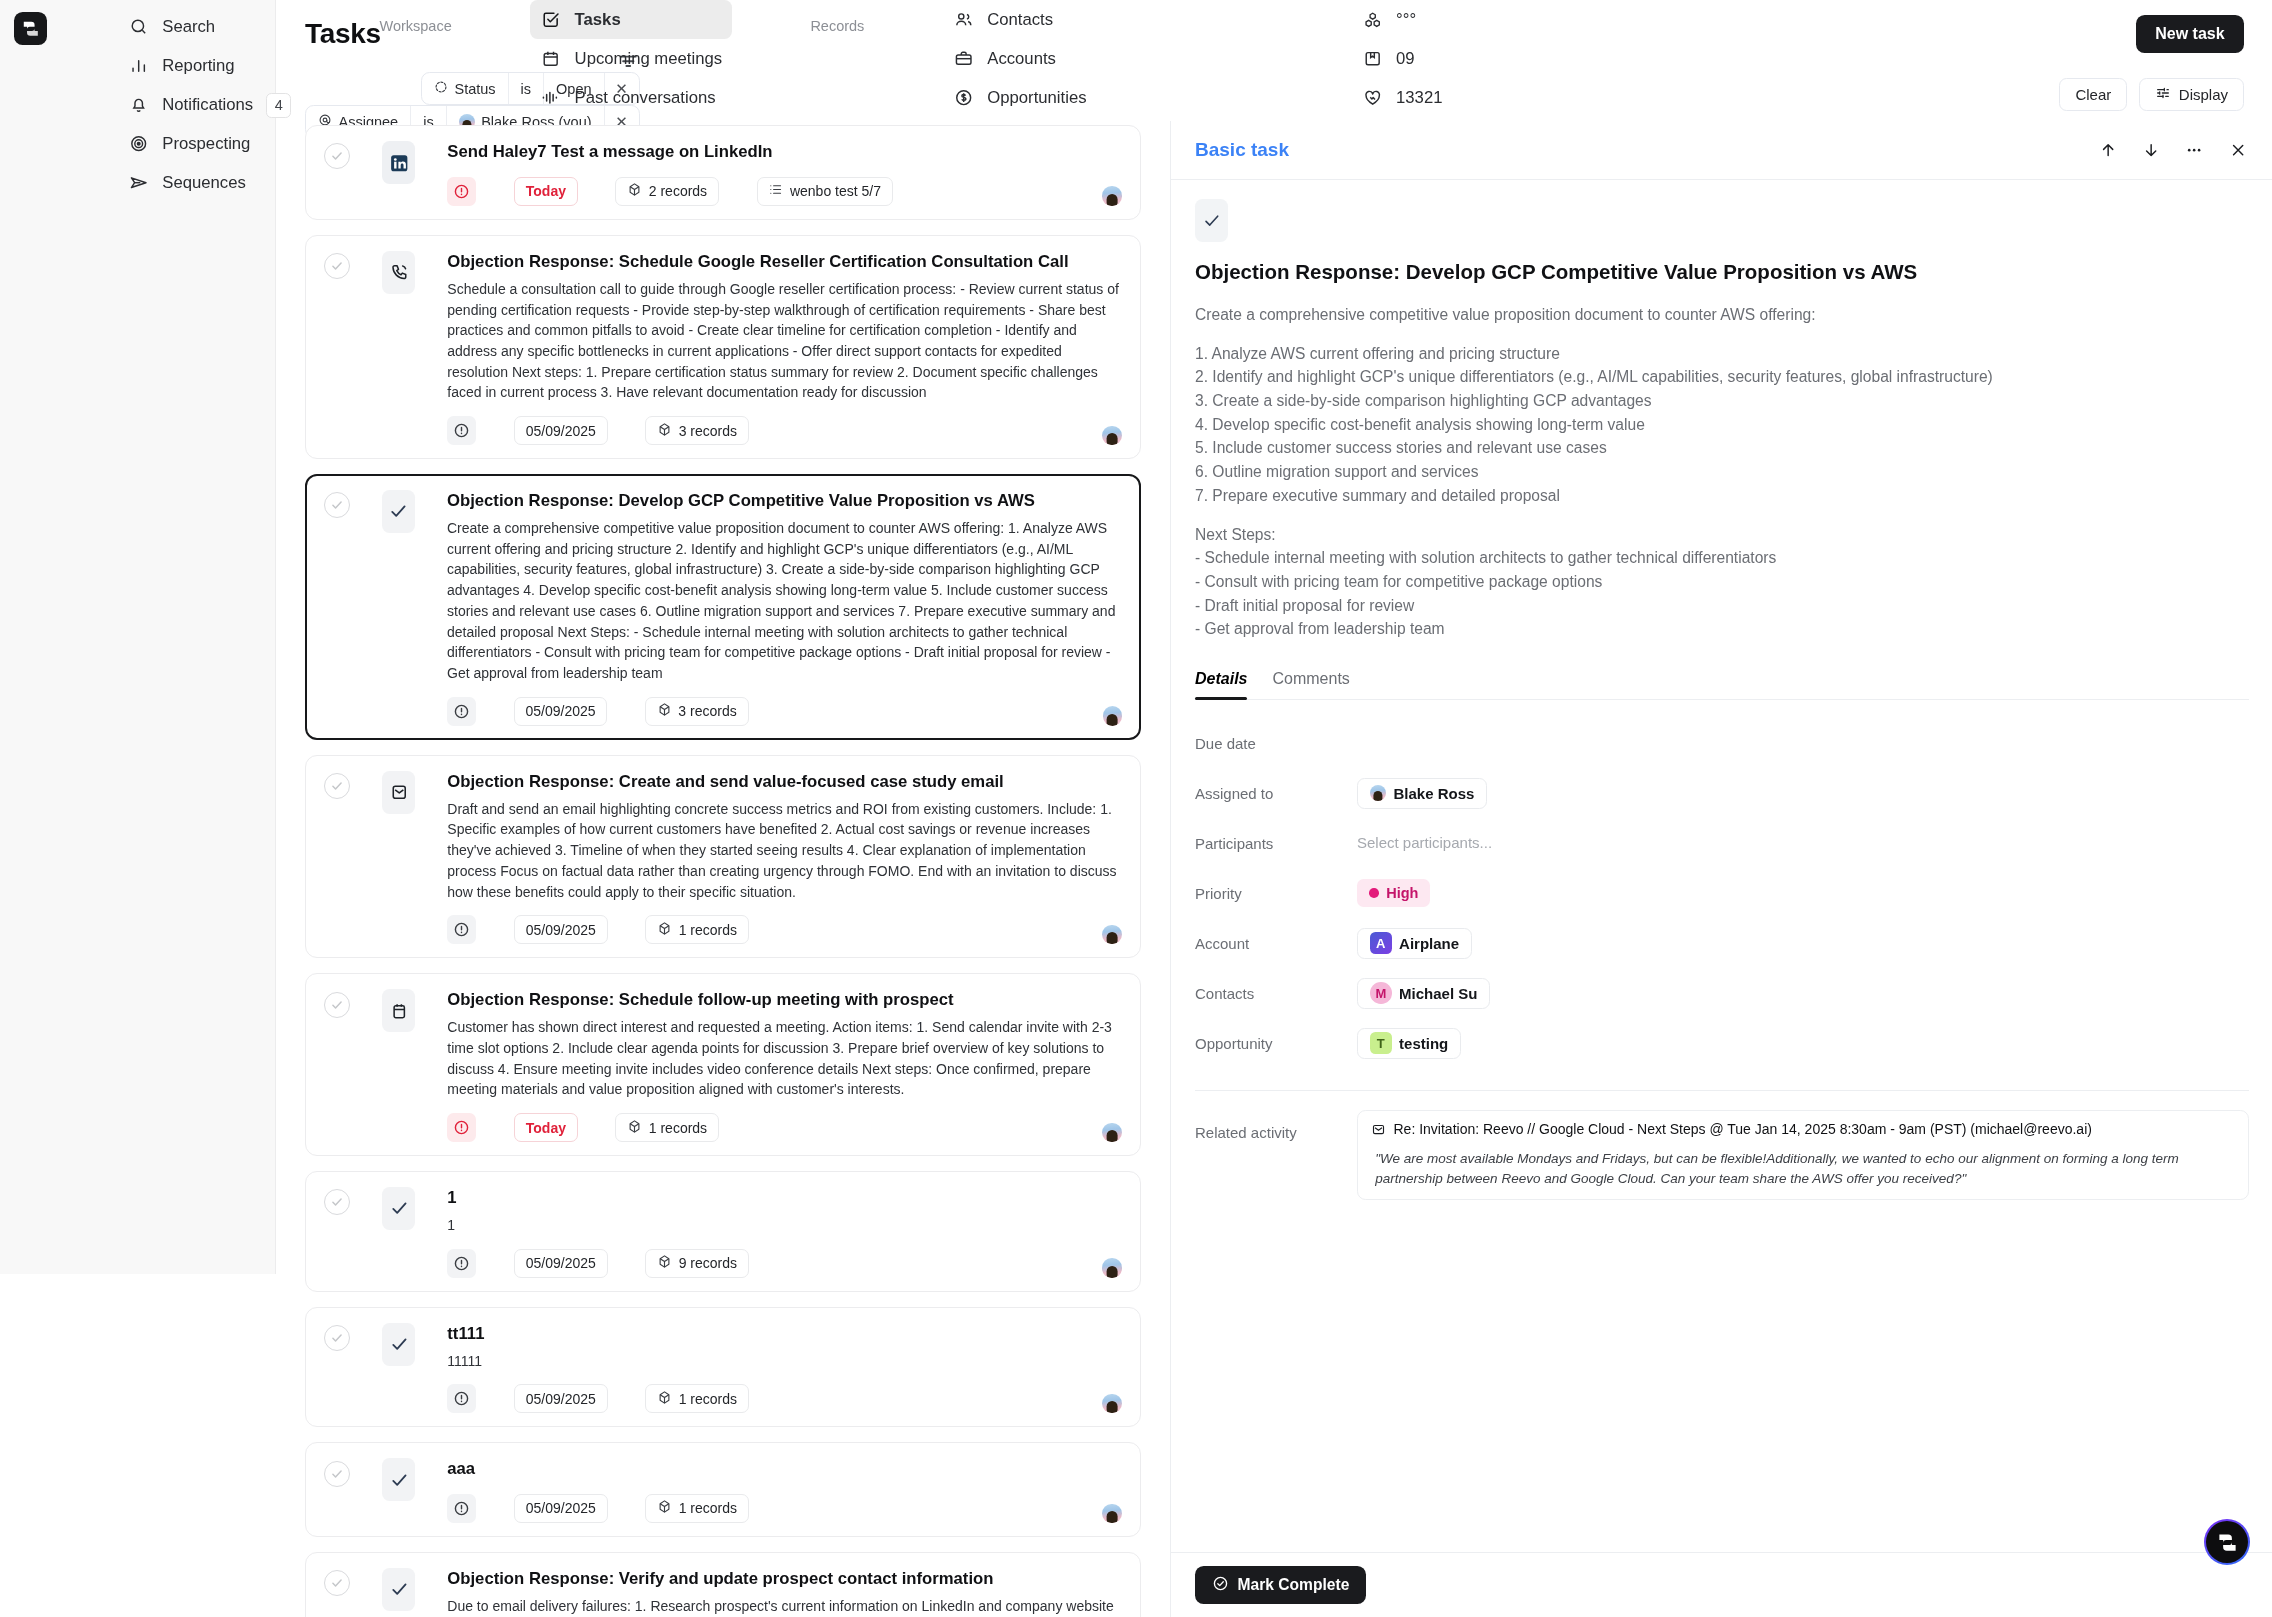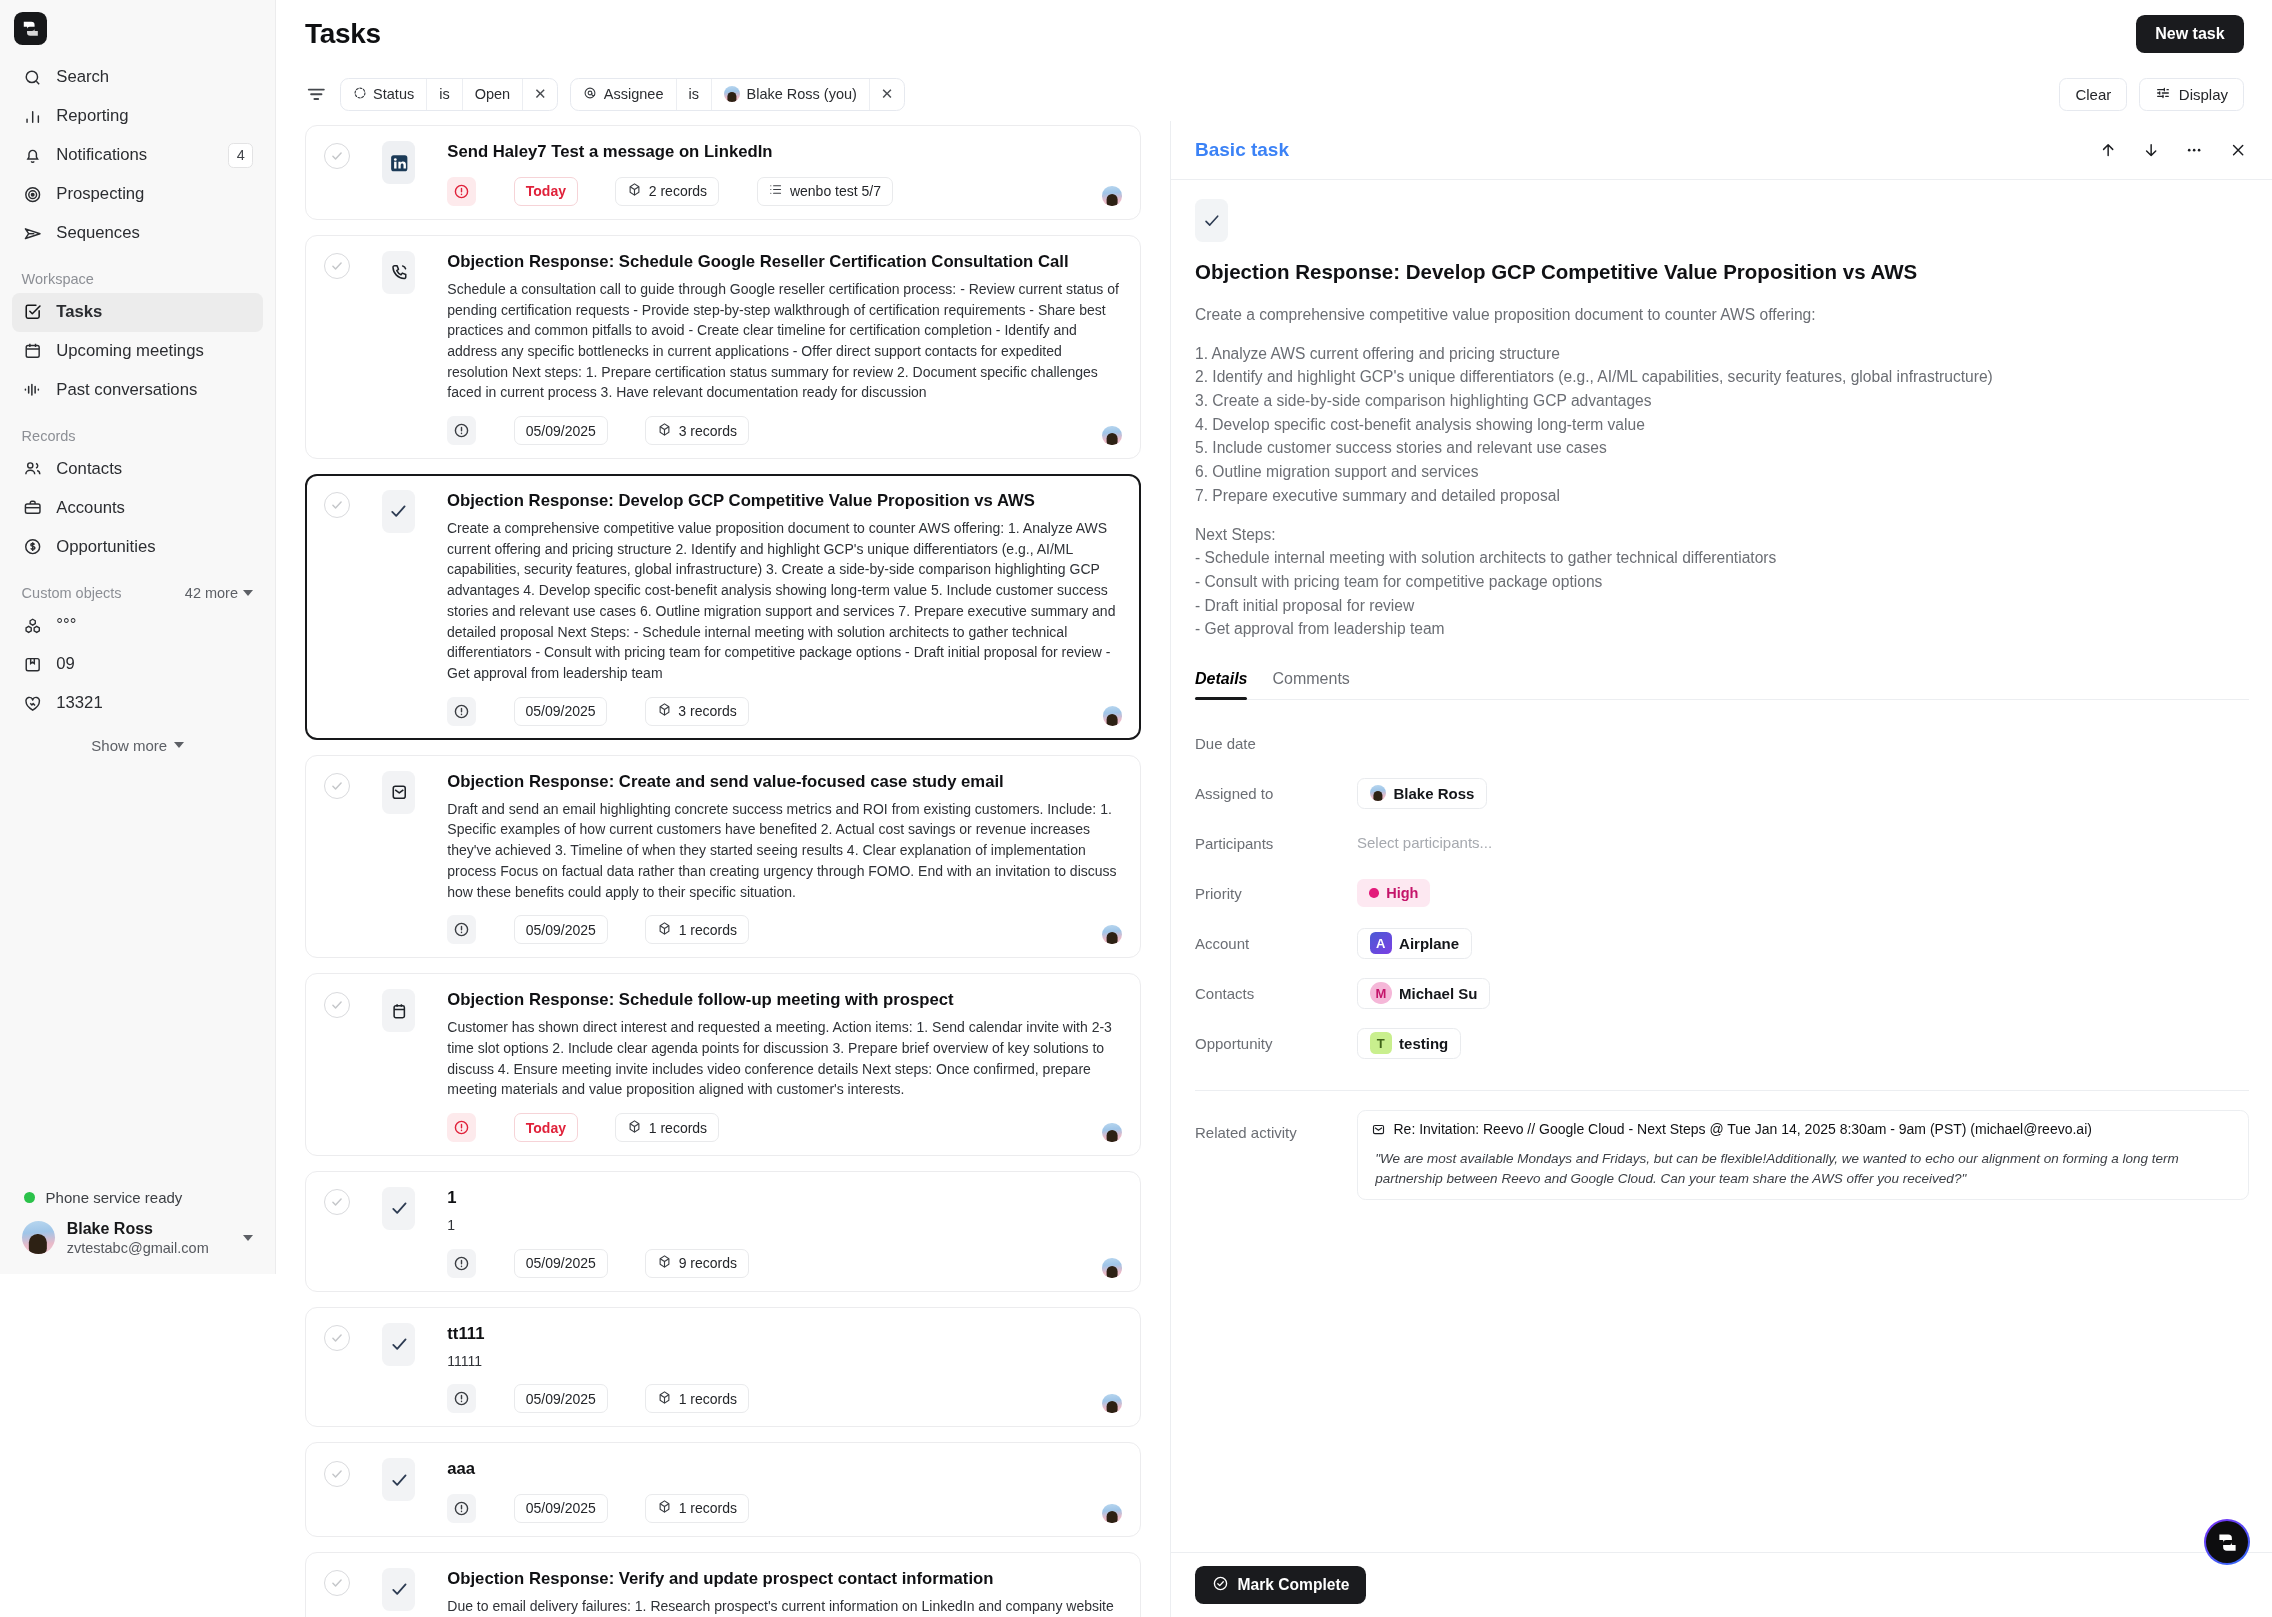--- a/index.html
+++ b/index.html
@@ -11,22 +11,23 @@
     font-size: 16px;
     -webkit-font-smoothing: antialiased;
   }
   .app { display: flex; width: 2273px; height: 1617px; }
 
   
   .sidebar {
     width: 276px; flex: 0 0 276px; height: 1274px;
     background: #f8f8f8;
     border-right: 1.6px solid #ececed;
-    display: flex; flex-direction: column;
+    display: flex; flex-direction: row;
     position: relative;
+    gap: 45px;
   }
   .logo-wrap { padding: 12px 14px 5.4px 14px; }
   .logo {
     width: 33px; height: 33px; border-radius: 8.6px;
     background: #17181a; display: flex; align-items: center; justify-content: center;
   }
   .logo svg { width: 21.6px; height: 21.6px; display:block; }
 
   .nav-section { padding: 7.5px 12px 0 12px; }
   .nav-item {
@@ -90,21 +91,21 @@
   .page-title { font-size: 28px; font-weight: bold; letter-spacing: -0.3px;}
   .btn-primary {
     background: #1a1b1e; color: #fff; border-radius: 8.6px;
     padding: 0 19.4px; height: 38px; display:flex;align-items:center;
     font-size: 16px; font-weight: bold; cursor:pointer;text-align:right;
   }
   .filterbar {
     height: 54px; flex: 0 0 54px; display:flex; align-items:center;
     padding: 0 29px; gap: 14px; justify-content: space-between;
   }
-  .filter-left { display:flex; align-items:center; gap: 12px;}
+  .filter-left { display:flex; align-items:flex-end; gap: 0; flex-direction: column;}
   .filter-icon-btn { width: 22.6px; height: 22.6px; display:flex;align-items:center;justify-content:center; cursor:pointer;}
   .chip-group {
     display:flex; align-items:stretch; border: 1.6px solid #e6e9ef; border-radius: 8.6px;
     height: 33px; overflow:hidden; background:#fff;
   }
   .chip-seg {
     display:flex; align-items:center; gap:6.5px; padding: 0 12px;
     font-size: 14.5px; color: #2b2d31; border-right: 1.6px solid #eceef2; white-space:nowrap;
     cursor:pointer;
   }

